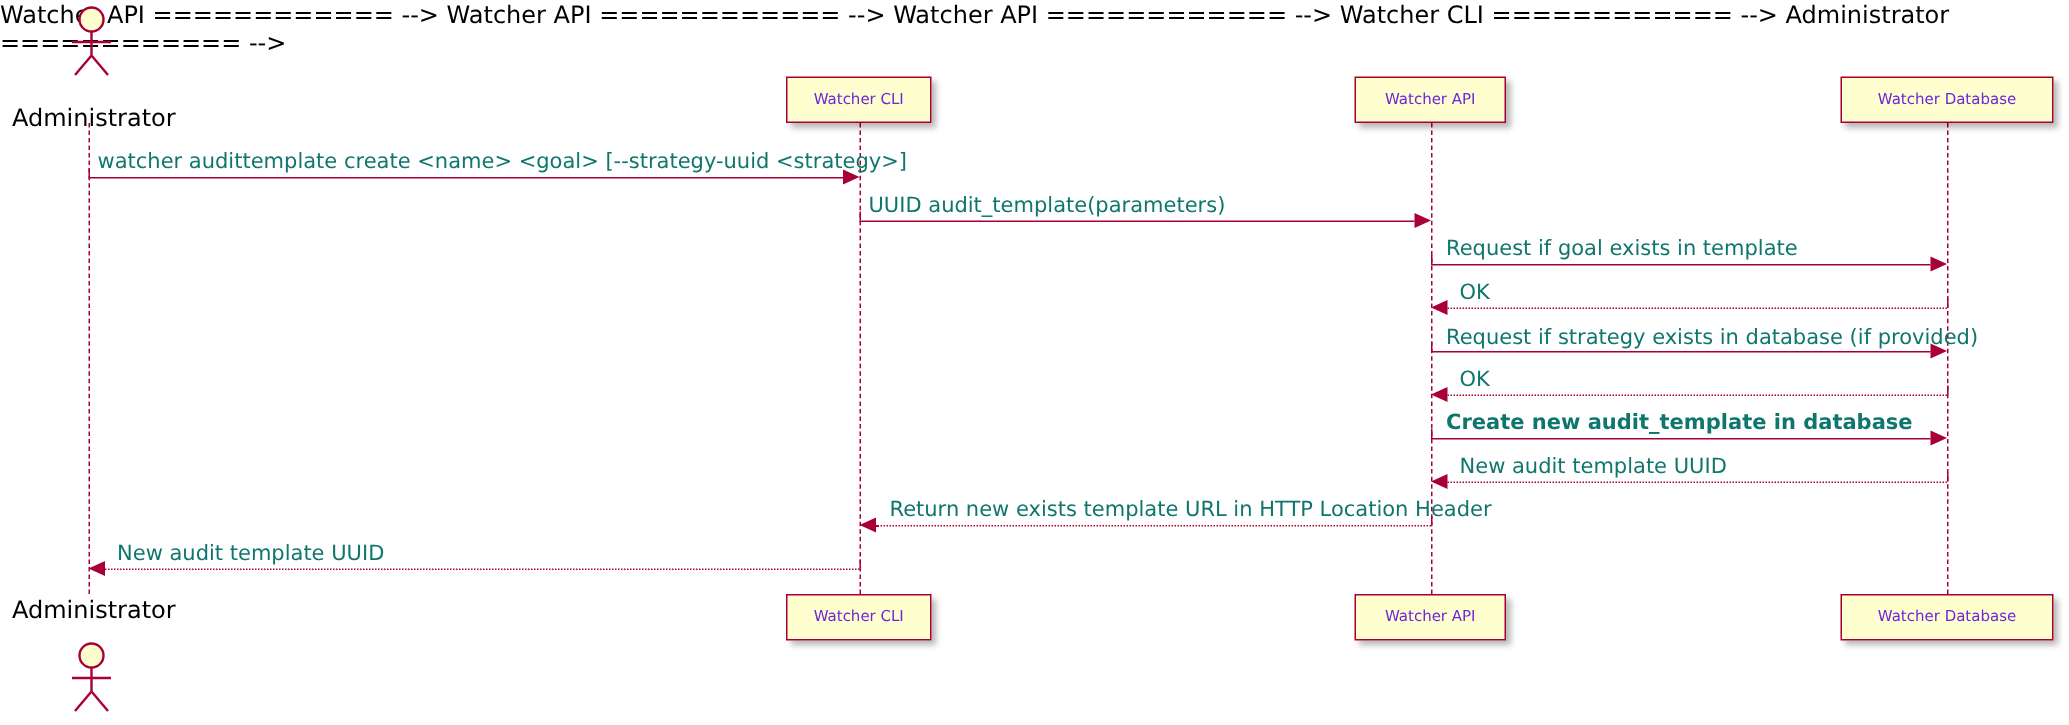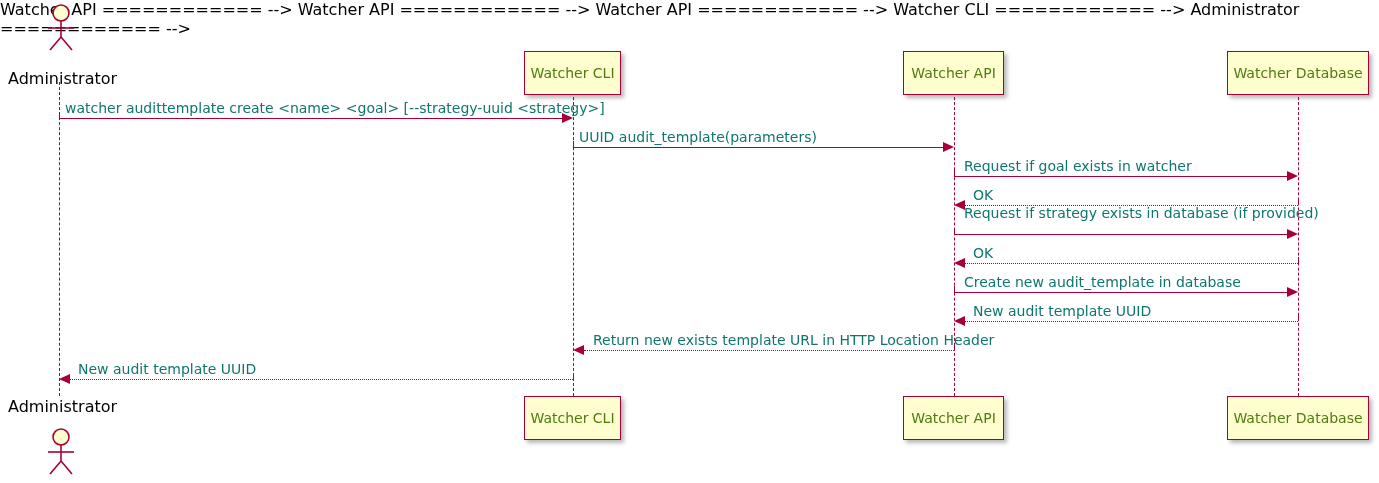--- a/index.html
+++ b/index.html
@@ -22,23 +22,23 @@
   }
   .participant-box {
     position: absolute;
     background: #FEFECE;
     border: 1.5px solid #A80036;
     box-sizing: border-box;
     box-shadow: 3px 3px 4px rgba(0,0,0,0.28);
     display: flex;
     align-items: center;
     justify-content: center;
-    height: 44px;
-    font-size: 14px;
-    color: #4d7c0f;
+    height: 31px;
+    font-size: 10px;
+    color: #6d28d9;
     white-space: nowrap;
   }
   .actor-label {
     position: absolute;
     font-size: 16px;
     color: #000000;
     white-space: nowrap;
   }
   .actor-figure {
     position: absolute;
@@ -149,45 +149,45 @@
   <div class="msg-line" style="left:59px; top:118px; width:503px;"></div>
   <div class="arrow-head right" style="left:562px; top:113px;"></div>
 
   
   <div class="msg-label" style="left:579px; top:130px;">UUID audit_template(parameters)</div>
   <div class="stub" style="left:573px; top:141px;"></div>
   <div class="msg-line" style="left:573px; top:147px; width:370px;"></div>
   <div class="arrow-head right" style="left:943px; top:142px;"></div>
 
   
-  <div class="msg-label" style="left:964px; top:159px;">Request if goal exists in watcher</div>
+  <div class="msg-label" style="left:964px; top:159px;">Request if goal exists in template</div>
   <div class="stub" style="left:954px; top:170px;"></div>
   <div class="msg-line" style="left:954px; top:176px; width:333px;"></div>
   <div class="arrow-head right" style="left:1287px; top:171px;"></div>
 
    Watcher API ============ --&gt;
   <div class="msg-label" style="left:973px; top:188px;">OK</div>
   <div class="stub" style="left:1298px; top:199px;"></div>
   <div class="msg-line dotted" style="left:965px; top:205px; width:333px;"></div>
   <div class="arrow-head left" style="left:954px; top:200px;"></div>
 
   
-  <div class="msg-label" style="left:964px; top:206px;">Request if strategy exists in database (if provided)</div>
+  <div class="msg-label" style="left:964px; top:218px;">Request if strategy exists in database (if provided)</div>
   <div class="stub" style="left:954px; top:228px;"></div>
   <div class="msg-line" style="left:954px; top:234px; width:333px;"></div>
   <div class="arrow-head right" style="left:1287px; top:229px;"></div>
 
    Watcher API ============ --&gt;
   <div class="msg-label" style="left:973px; top:246px;">OK</div>
   <div class="stub" style="left:1298px; top:257px;"></div>
   <div class="msg-line dotted" style="left:965px; top:263px; width:333px;"></div>
   <div class="arrow-head left" style="left:954px; top:258px;"></div>
 
   
-  <div class="msg-label" style="left:964px; top:275px;">Create new audit_template in database</div>
+  <div class="msg-label" style="left:964px; top:275px;font-weight:bold;">Create new audit_template in database</div>
   <div class="stub" style="left:954px; top:286px;"></div>
   <div class="msg-line" style="left:954px; top:292px; width:333px;"></div>
   <div class="arrow-head right" style="left:1287px; top:287px;"></div>
 
    Watcher API ============ --&gt;
   <div class="msg-label" style="left:973px; top:304px;">New audit template UUID</div>
   <div class="stub" style="left:1298px; top:315px;"></div>
   <div class="msg-line dotted" style="left:965px; top:321px; width:333px;"></div>
   <div class="arrow-head left" style="left:954px; top:316px;"></div>
 

